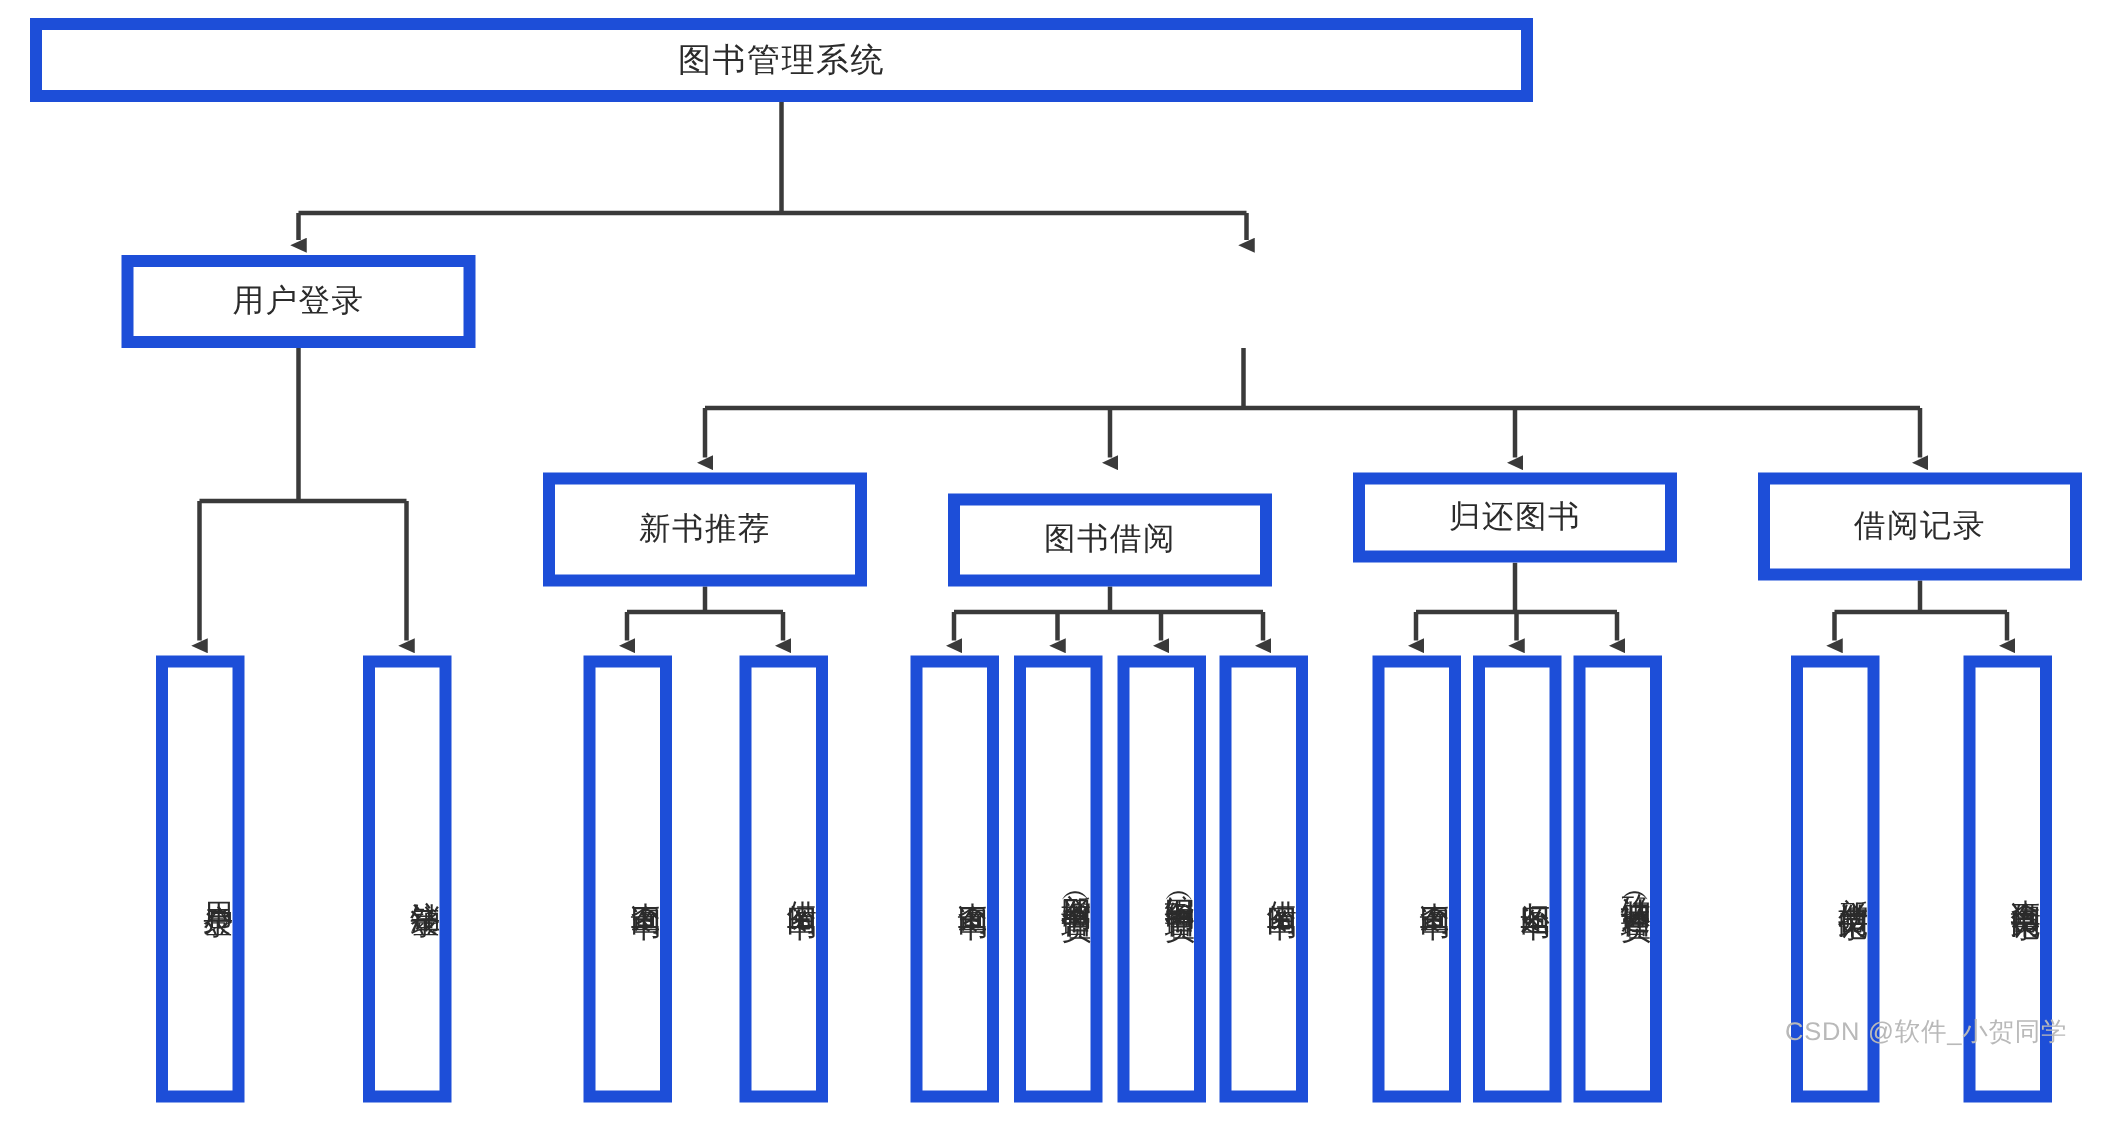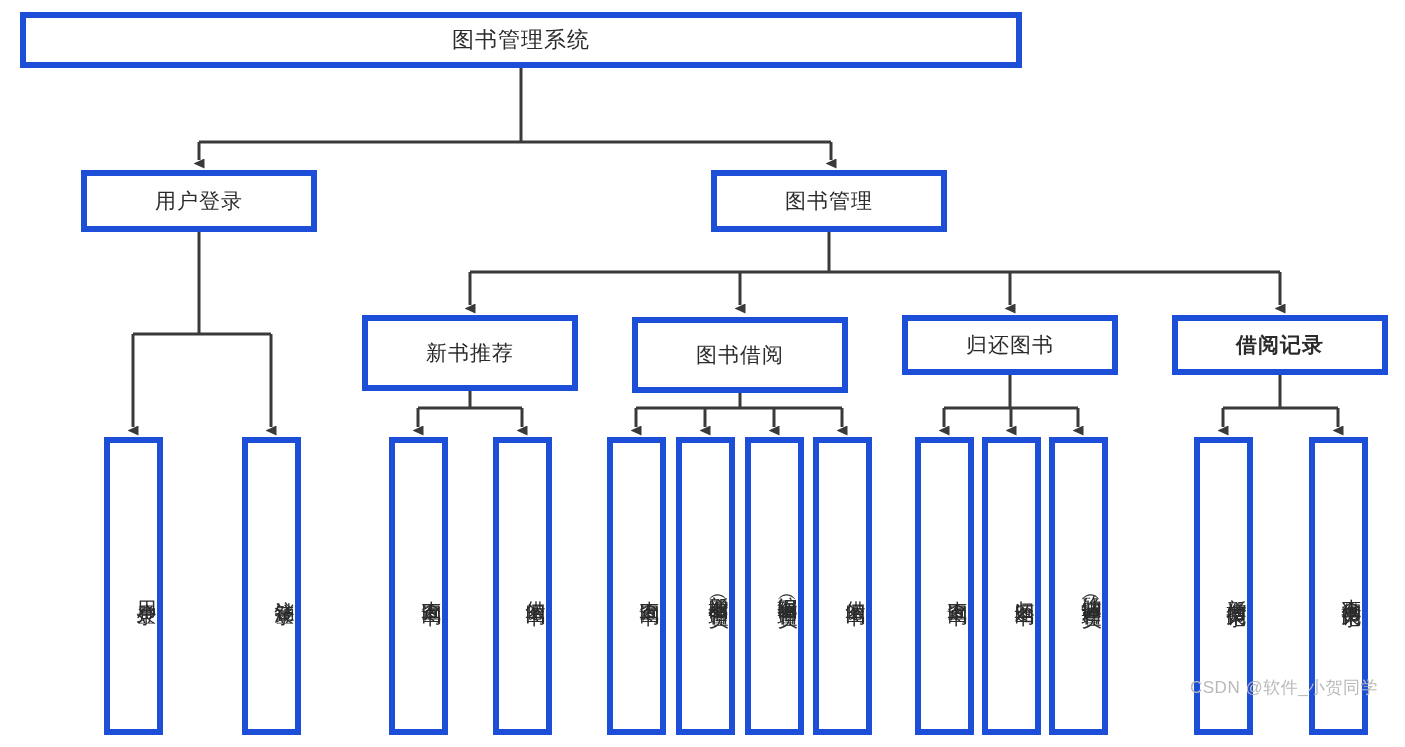--- a/index.html
+++ b/index.html
@@ -23,21 +23,21 @@
     left: 0;
     top: 0;
     width: 1405px;
     height: 747px;
     pointer-events: none;
   }
   .node {
     position: absolute;
     box-sizing: border-box;
     background: #ffffff;
-    border: 6px solid #1d4ed8;
+    border: 8px solid #1d4ed8;
     display: flex;
     align-items: center;
     justify-content: center;
     color: #2b2b2b;
     text-align: center;
   }
   .node-h {
     font-size: 21px;
     letter-spacing: 1px;
     line-height: 1.1;
@@ -129,37 +129,34 @@
   </svg>
 
   <div class="node node-h node-root" style="left:20px; top:12px; width:1002px; height:56px;">
     <span>图书管理系统</span>
   </div>
 
   <div class="node node-h" style="left:81px; top:170px; width:236px; height:62px;">
     <span>用户登录</span>
   </div>
 
-  <div class="node node-h" style="left:711px; top:170px; width:236px; height:62px;">
-    <span>图书管理</span>
-  </div>
 
   <div class="node node-h" style="left:362px; top:315px; width:216px; height:76px;">
     <span>新书推荐</span>
   </div>
 
-  <div class="node node-h" style="left:632px; top:317px; width:216px; height:76px;">
+  <div class="node node-h" style="left:632px; top:329px; width:216px; height:62px;">
     <span>图书借阅</span>
   </div>
 
   <div class="node node-h" style="left:902px; top:315px; width:216px; height:60px;">
     <span>归还图书</span>
   </div>
 
-  <div class="node node-h" style="left:1172px; top:315px; width:216px; height:60px;font-weight:bold;">
+  <div class="node node-h" style="left:1172px; top:315px; width:216px; height:72px;">
     <span>借阅记录</span>
   </div>
 
   <div class="node node-v" style="left:104px; top:437px; width:59px; height:298px;">
     <span>用户登录</span>
   </div>
 
   <div class="node node-v" style="left:242px; top:437px; width:59px; height:298px;">
     <span>注销登录</span>
   </div>

